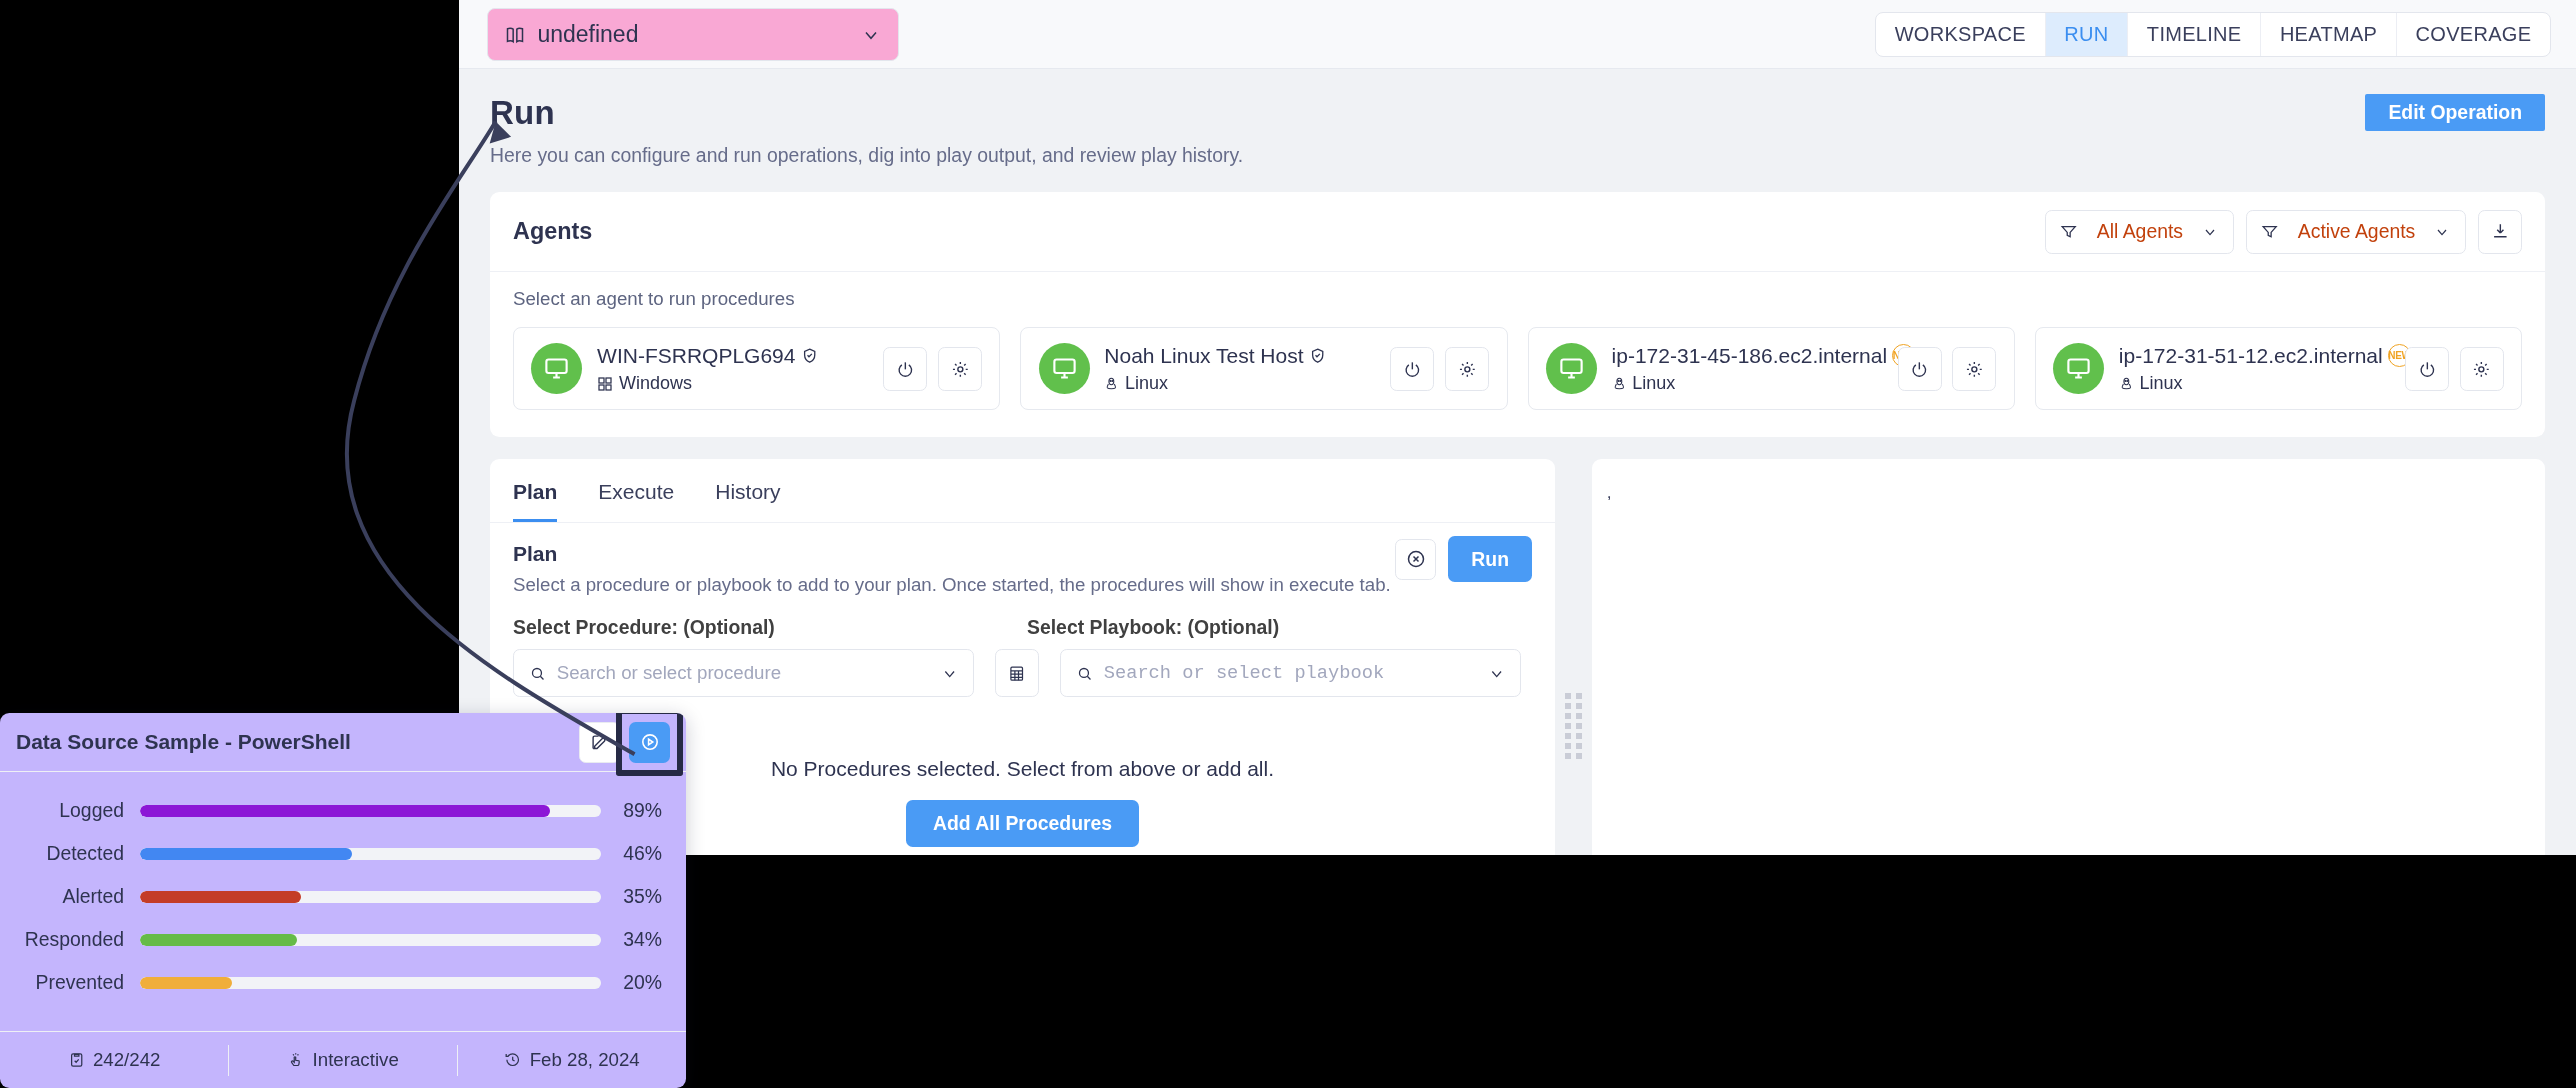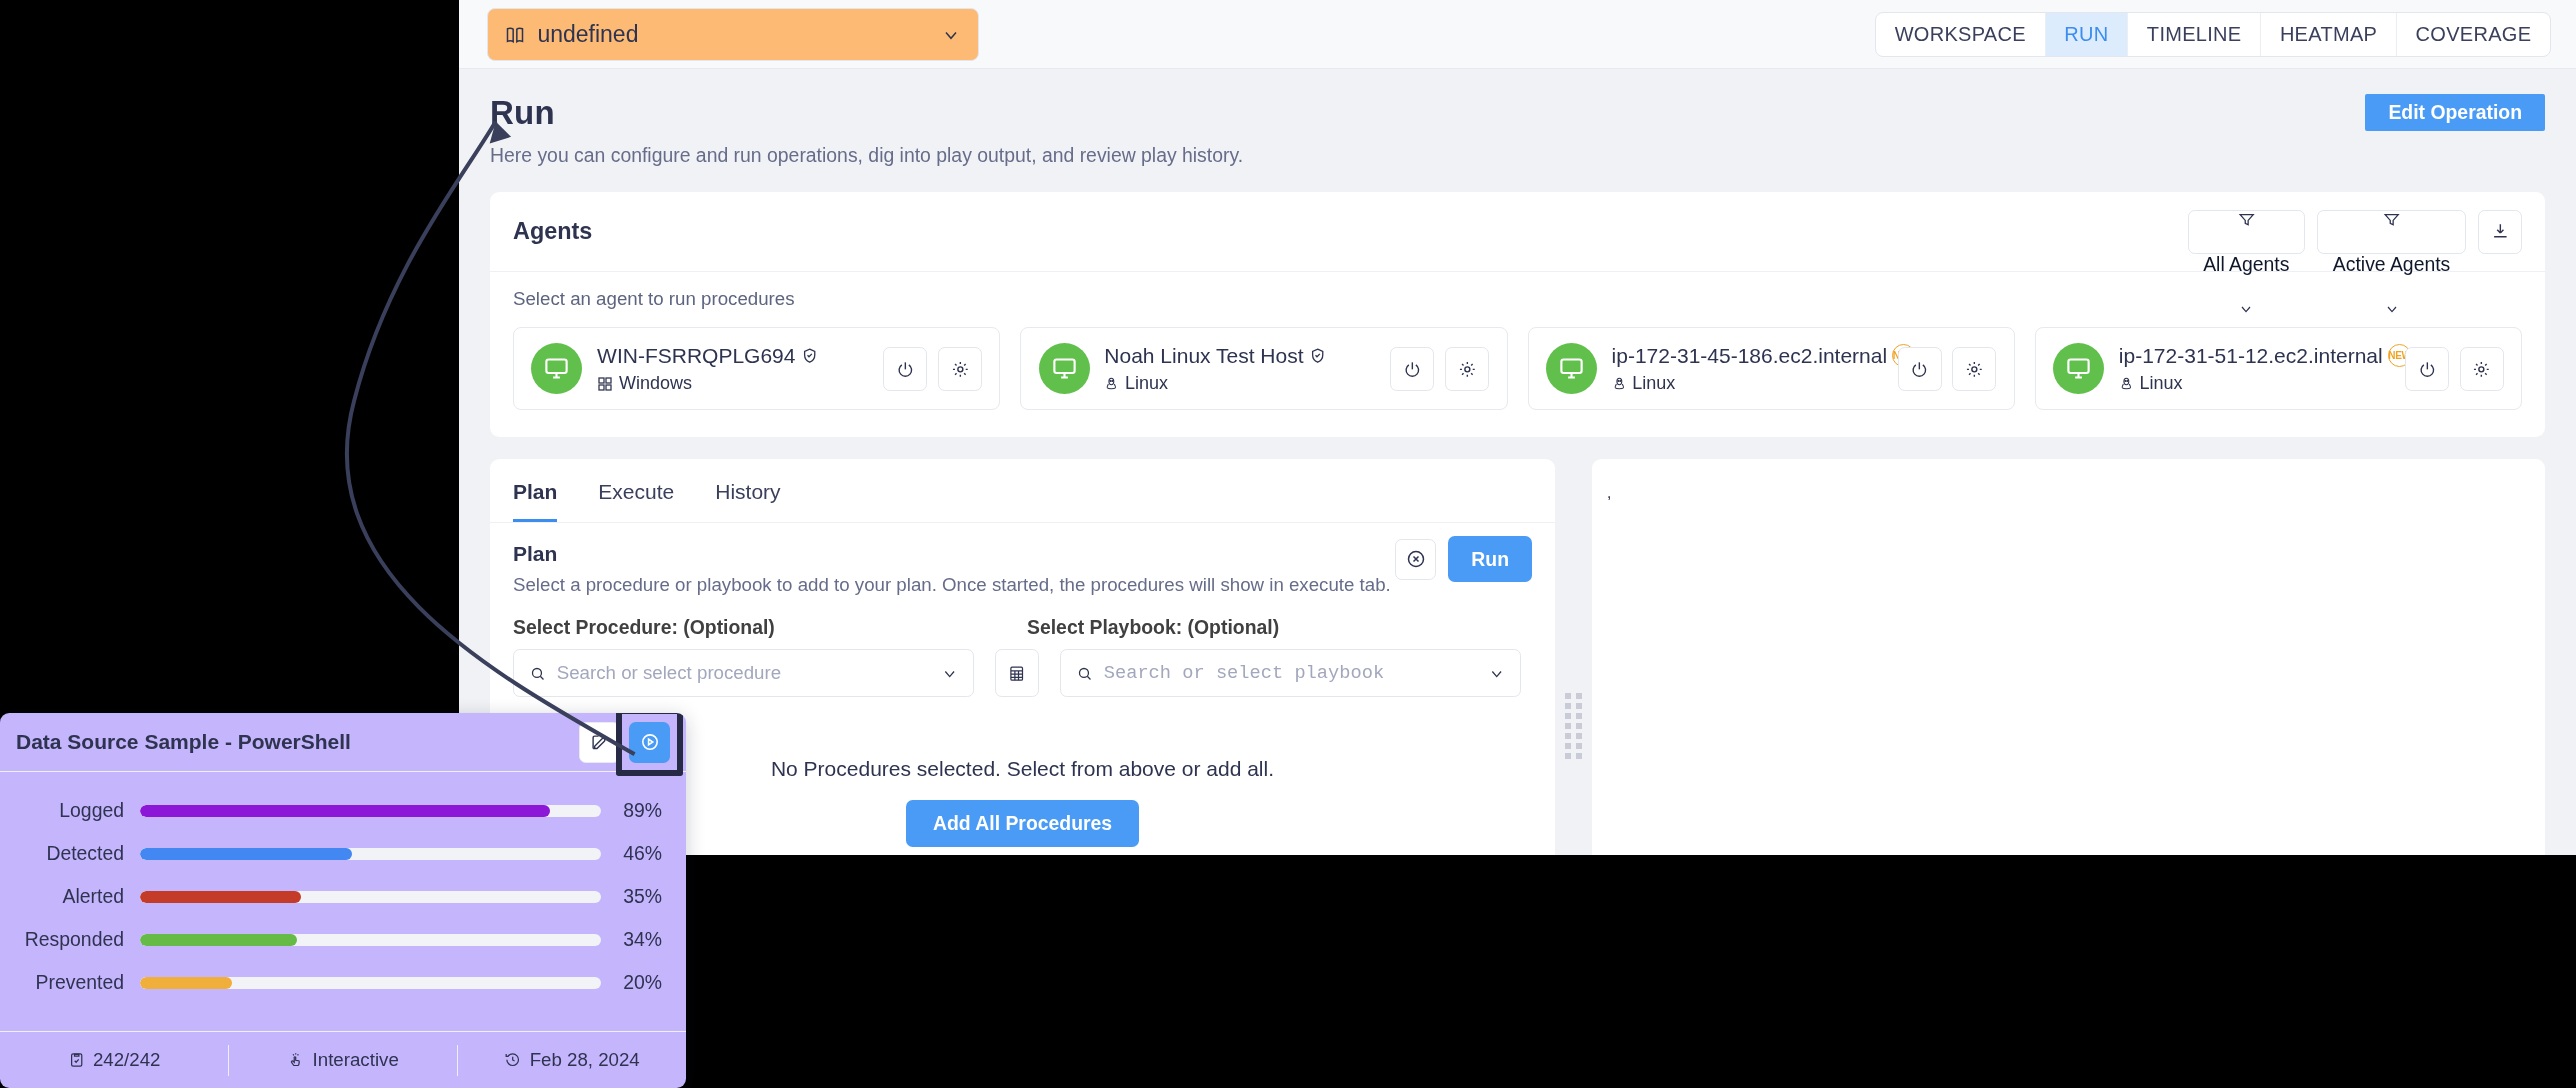--- a/index.html
+++ b/index.html
@@ -16,22 +16,22 @@
     position: absolute; left: 459px; top: 0; width: 2117px; height: 855px;
     background: #f0f2f5; overflow: hidden;
   }
 
   
   .topbar {
     position: relative; height: 69px; background: #f8f9fb;
     border-bottom: 0.7px solid #e6e9ef;
   }
   .op-select {
-    position: absolute; left: 28px; top: 8px; width: 492px; height: 53px;
-    border: 0.7px solid #e3e6ed; border-radius: 8px; background: #fdba74;
+    position: absolute; left: 28px; top: 8px; width: 412px; height: 53px;
+    border: 0.7px solid #e3e6ed; border-radius: 8px; background: #f9a8d4;
     display: flex; align-items: center; padding: 0 17.4px; gap: 12px;
   }
   .op-select .lbl { font-size: 23px; color: #2e3350; }
   .op-select .caret { margin-left: auto; }
   .icon { display: inline-flex; align-items: center; justify-content: center; }
   svg { display: block; }
 
   .navtabs {
     position: absolute; right: 25px; top: 12px; height: 45px;
     border: 0.7px solid #e3e6ed; border-radius: 8px; background: #fff;
@@ -59,22 +59,22 @@
   
   .card { background: #fff; border-radius: 9.3px; margin: 25px 31px 0 31px; }
   .agents-head {
     position: relative; height: 80px; display: flex; align-items: center;
     padding: 0 23px; border-bottom: 0.7px solid #eef0f5;
   }
   .agents-title { font-size: 23.4px; font-weight: 700; color: #2e3350; }
   .agents-actions { margin-left: auto; display: flex; align-items: center; gap: 12px; }
   .pill {
     height: 44px; border: 0.7px solid #e3e6ed; border-radius: 6.7px; background: #fff;
-    display: flex; align-items: center; gap: 25px; padding: 0 14.7px;
-    font-size: 19.4px; color: #0f172a; font-family: inherit; cursor: pointer; flex-direction: column;
+    display: flex; align-items: center; gap: 19px; padding: 0 14.7px;
+    font-size: 19.4px; color: #c2410c; font-family: inherit; cursor: pointer;
   }
   .sq-btn {
     width: 44px; height: 44px; border: 0.7px solid #e3e6ed; border-radius: 6.7px;
     background: #fff; display: flex; align-items: center; justify-content: center;
     cursor: pointer;
   }
   .agents-body { padding: 16px 23px 27px 23px; }
   .agents-hint { font-size: 18.7px; color: #5d6480; margin-bottom: 17.4px; }
   .agent-row { display: flex; gap: 20px; }
   .agent-card {

